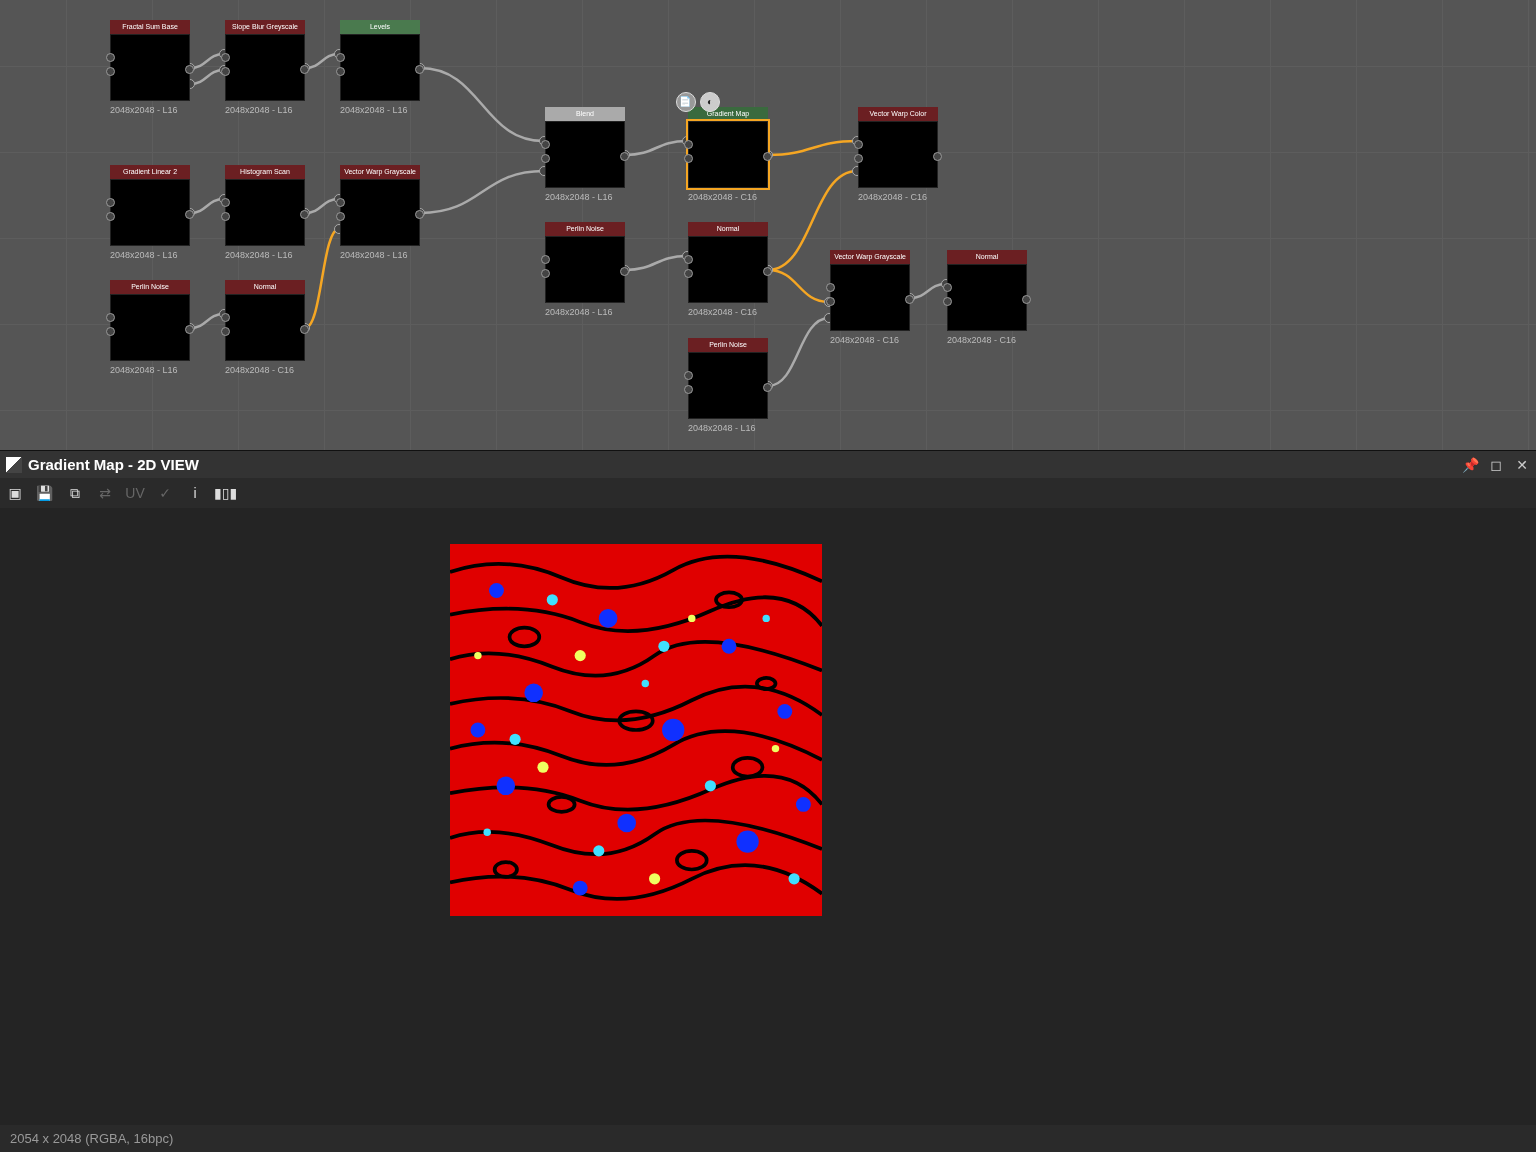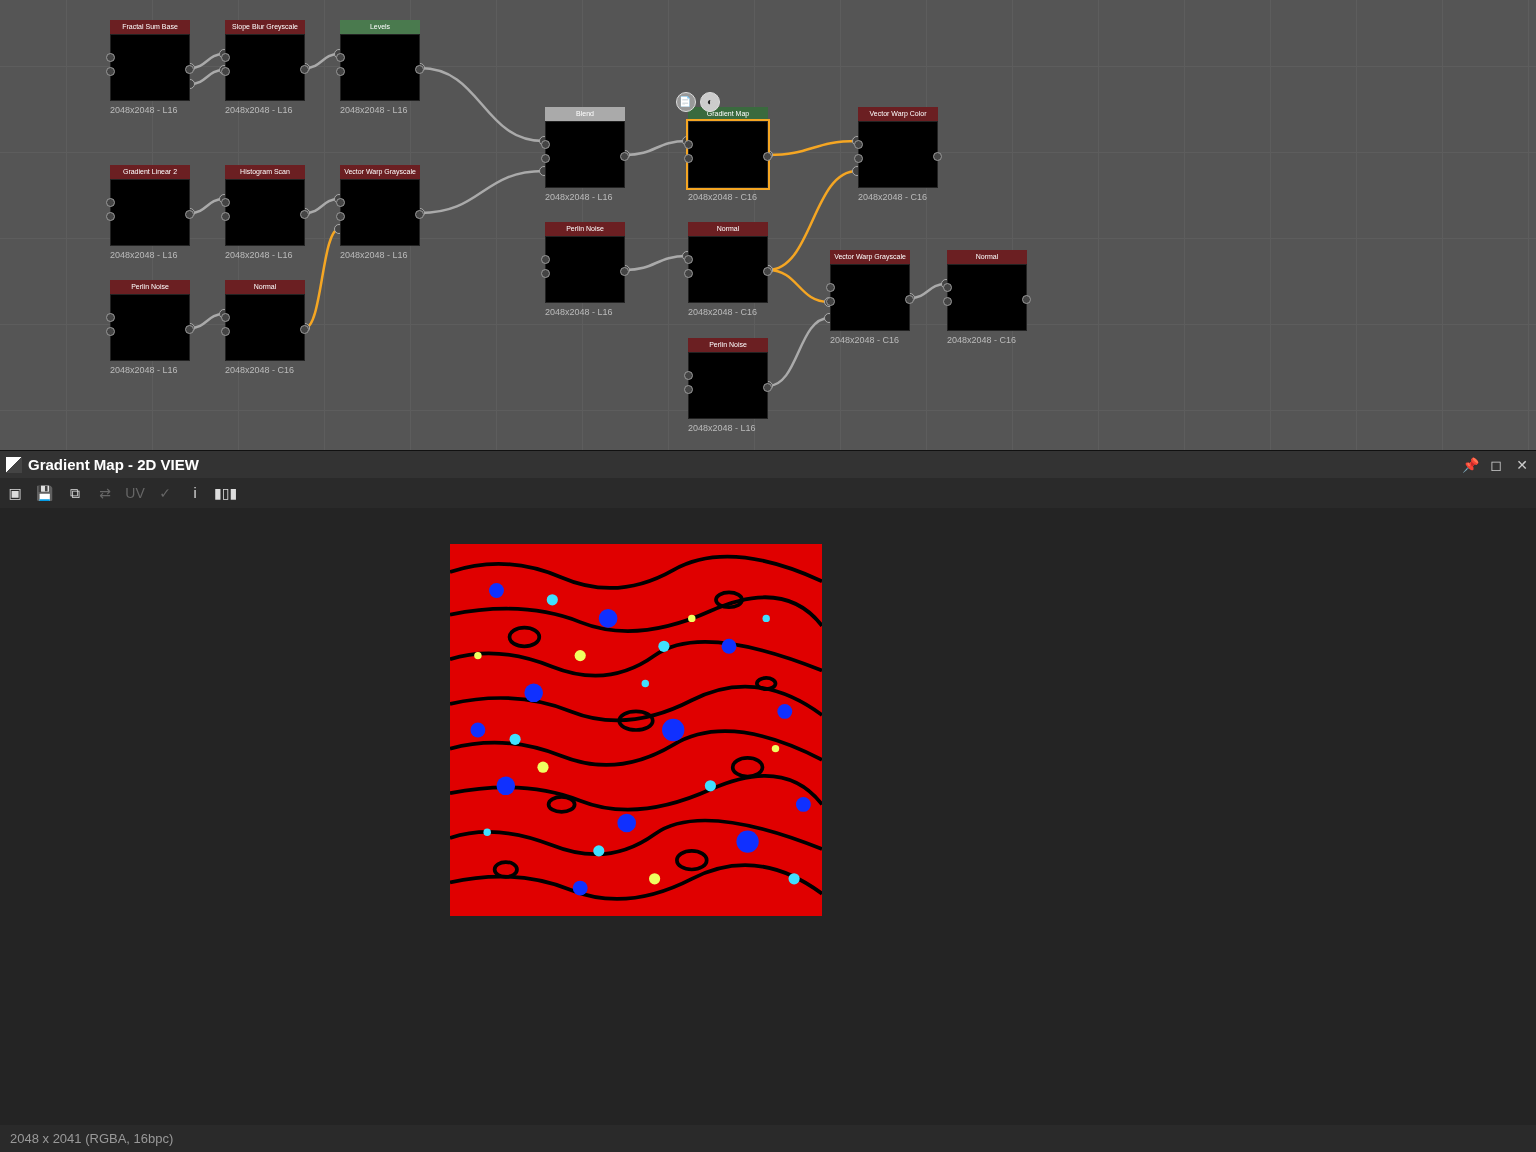--- a/index.html
+++ b/index.html
@@ -319,14 +319,14 @@
           <circle cx="70" cy="60" r="3"></circle>
             <circle cx="130" cy="40" r="2"></circle>
             <circle cx="50" cy="120" r="3"></circle>
           <circle cx="175" cy="110" r="2"></circle>
             <circle cx="110" cy="180" r="3"></circle>
             <circle cx="15" cy="60" r="2"></circle>
         </g>
       </svg>
     </div>
   </div>
-  <div id="status">2048 x 2041 (RGBA, 16bpc)</div>
+  <div id="status">2054 x 2048 (RGBA, 16bpc)</div>
 </div>
 
 </body></html>

